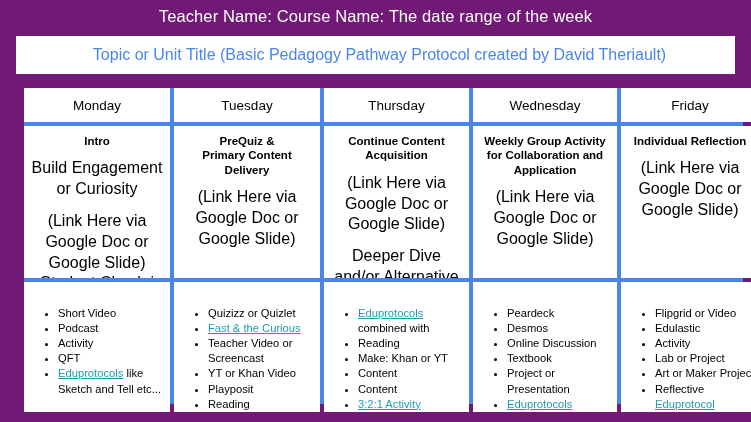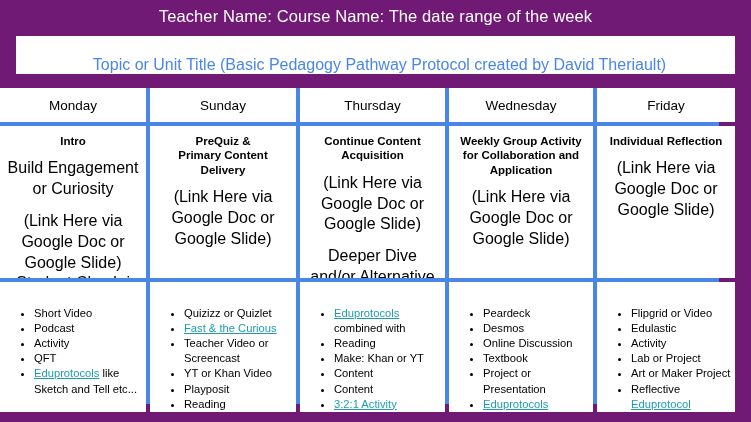--- a/index.html
+++ b/index.html
@@ -41,36 +41,36 @@
 
   
   .topic-box {
     position: absolute;
     left: 16px;
     top: 36px;
     width: 719px;
     height: 38px;
     background: #ffffff;
     display: flex;
-    align-items: flex-end;
+    align-items: center;
     justify-content: center;
     box-sizing: border-box;
     padding-left: 8px;
   }
   .topic-text {
     color: #4a86e8;
     font-size: 16px;
     font-weight: 400;
     white-space: nowrap;
   }
 
   
   .grid {
     position: absolute;
-    left: 0;
+    left: 24px;
     top: 88px;
     width: 719px;
     height: 316px;
     display: grid;
     grid-template-columns: 146px 146px 145px 144px 138px;
     grid-template-rows: 34px 152px 130px;
     gap: 4px;
     background: #4a86e8;
   }
   .cell {
@@ -150,21 +150,21 @@
   <div class="topic-box">
     <div class="topic-text">Topic or Unit Title (Basic Pedagogy Pathway Protocol created by David Theriault)</div>
   </div>
 
   <div class="grid">
 
     <div class="cell day-cell">
       <span class="day-label">Monday</span>
     </div>
     <div class="cell day-cell">
-      <span class="day-label">Sunday</span>
+      <span class="day-label">Tuesday</span>
     </div>
     <div class="cell day-cell">
       <span class="day-label">Thursday</span>
     </div>
     <div class="cell day-cell">
       <span class="day-label">Wednesday</span>
     </div>
     <div class="cell day-cell">
       <span class="day-label">Friday</span>
     </div>

